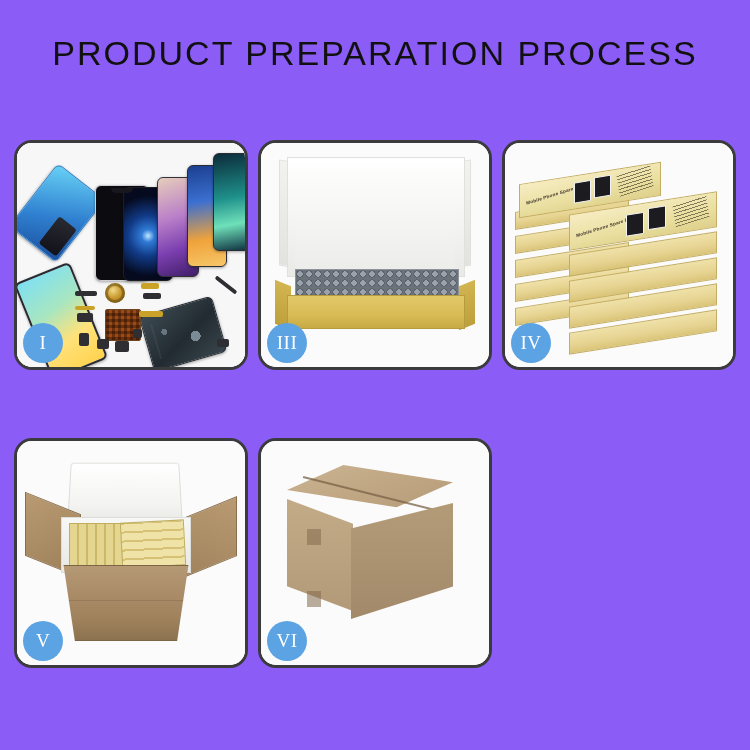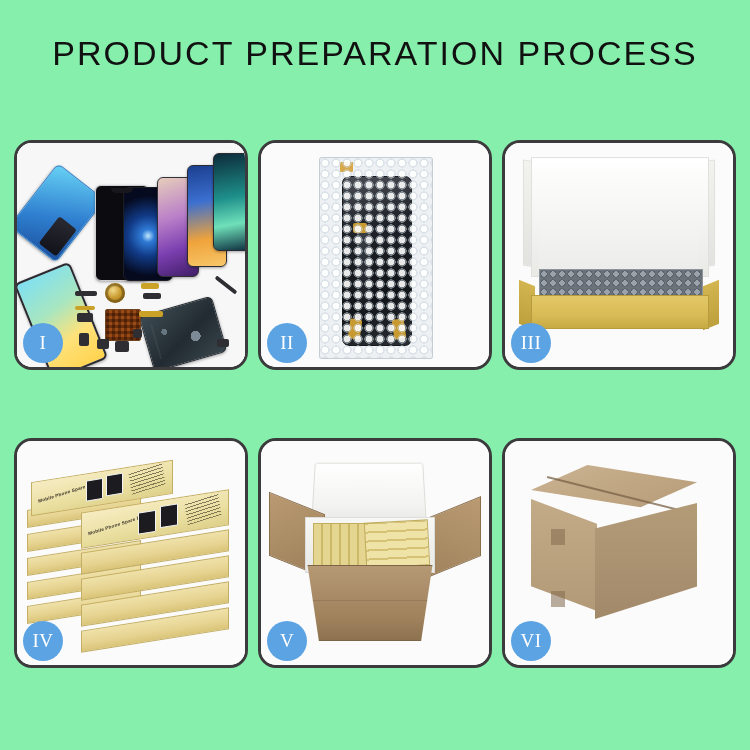--- a/index.html
+++ b/index.html
@@ -5,21 +5,21 @@
   html, body {
     margin: 0; padding: 0;
     background: #ffffff;
   }
   body {
     width: 750px; height: 750px;
     font-family: "Liberation Sans", sans-serif;
     overflow: hidden;
     position: relative;
   }
-  .page { width: 750px; height: 750px; position: relative; background:#86efac; }
+  .page { width: 750px; height: 750px; position: relative; background:#8b5cf6; }
 
   
   .header { text-align: center; padding-top: 36px; }
   .title {
     font-family: "Liberation Sans", sans-serif;
     font-size: 34px;
     font-weight: 400;
     letter-spacing: 2.0px;
     color: #111111;
     line-height: 1.05;
@@ -362,36 +362,20 @@
         <div class="flex" style="left:124px;top:140px;width:18px;height:6px;"></div>
         <div class="flex" style="left:122px;top:168px;width:24px;height:6px;"></div>
         <div class="flex" style="left:58px;top:163px;width:20px;height:4px;"></div>
         <div class="part" style="left:196px;top:140px;width:26px;height:4px;transform:rotate(38deg);"></div>
         <div class="part" style="left:200px;top:196px;width:12px;height:8px;"></div>
       </div>
       <div class="badge">I</div>
       <span class="sr">Mobile phone screens, LCD assemblies and spare parts laid out</span>
     </div>
 
-    <div class="panel">
-      <div class="stage">
-        <div class="bubblepack">
-          <div class="lcd">
-            <div class="ribbon"></div>
-            <div class="conn c1"></div>
-            <div class="conn c2"></div>
-            <div class="conn c3"></div>
-          </div>
-          <div class="tape"></div>
-          <div class="bubbles"></div>
-        </div>
-      </div>
-      <div class="badge">II</div>
-      <span class="sr">LCD screen assembly wrapped in bubble wrap</span>
-    </div>
 
     <div class="panel">
       <div class="stage">
         <div class="b3-lidflapL"></div>
         <div class="b3-lidflapR"></div>
         <div class="b3-lid"></div>
         <div class="b3-inner"></div>
         <div class="b3-foam"></div>
         <div class="b3-sideL"></div>
         <div class="b3-sideR"></div>

